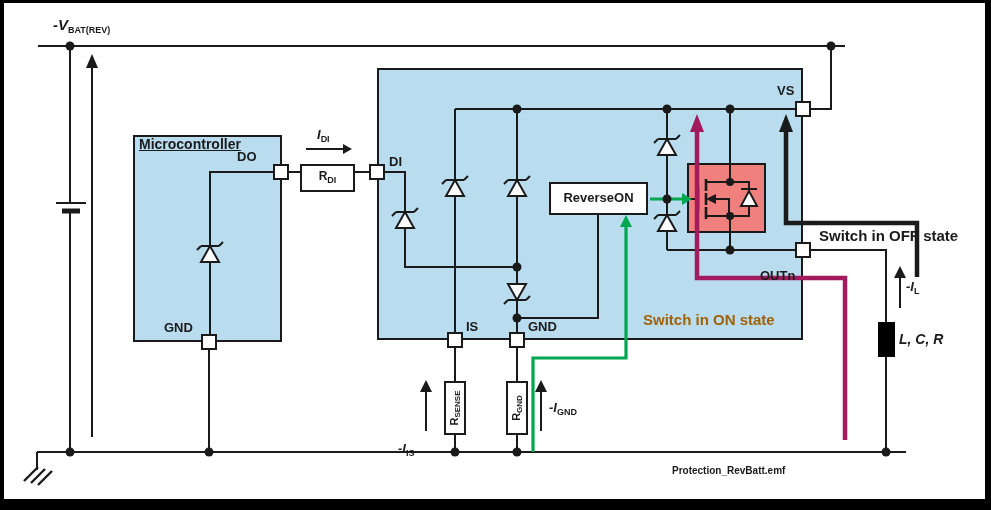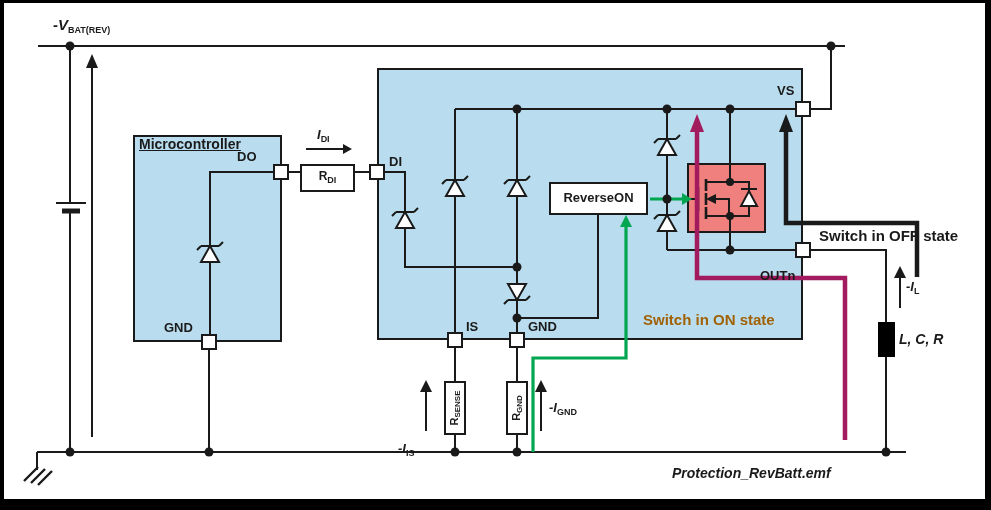--- a/index.html
+++ b/index.html
@@ -12,21 +12,21 @@
   .whitebox{position:absolute;background:#fff;border:2px solid #1a1a1a;box-sizing:border-box;z-index:3;
             display:flex;align-items:center;justify-content:center;}
   .pin{position:absolute;width:16px;height:16px;background:#fff;border:2px solid #1a1a1a;
        box-sizing:border-box;z-index:3;}
   svg.wires{position:absolute;left:0;top:0;z-index:2;pointer-events:none;}
   .lbl{position:absolute;z-index:4;font-weight:700;font-size:13px;white-space:nowrap;line-height:1.15;}
   .lbl .sub{font-size:9px;font-weight:700;vertical-align:-3px;letter-spacing:0;}
   .ital{font-style:italic;}
   .t14{font-size:14px;}
   .t15{font-size:15px;}
-  .t11{font-size:14px;font-weight:600;font-style:italic;}
+  .t11{font-size:10px;font-weight:600;}
   .magenta{color:#a16207;}
   .rotwrap{position:absolute;z-index:4;display:flex;align-items:center;justify-content:center;}
   .rotwrap span{transform:rotate(-90deg);white-space:nowrap;font-weight:700;font-size:11px;}
   .rotwrap .sub{font-size:8px;vertical-align:-2px;}
   .loadrect{position:absolute;background:#000;z-index:3;}
 </style>
 </head>
 <body>
 
 <div id="stage">

